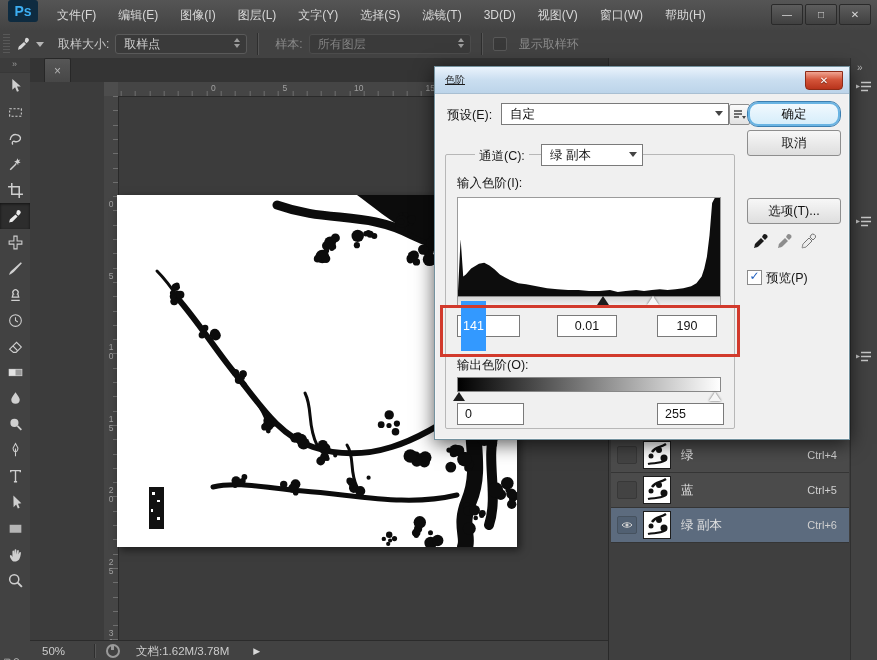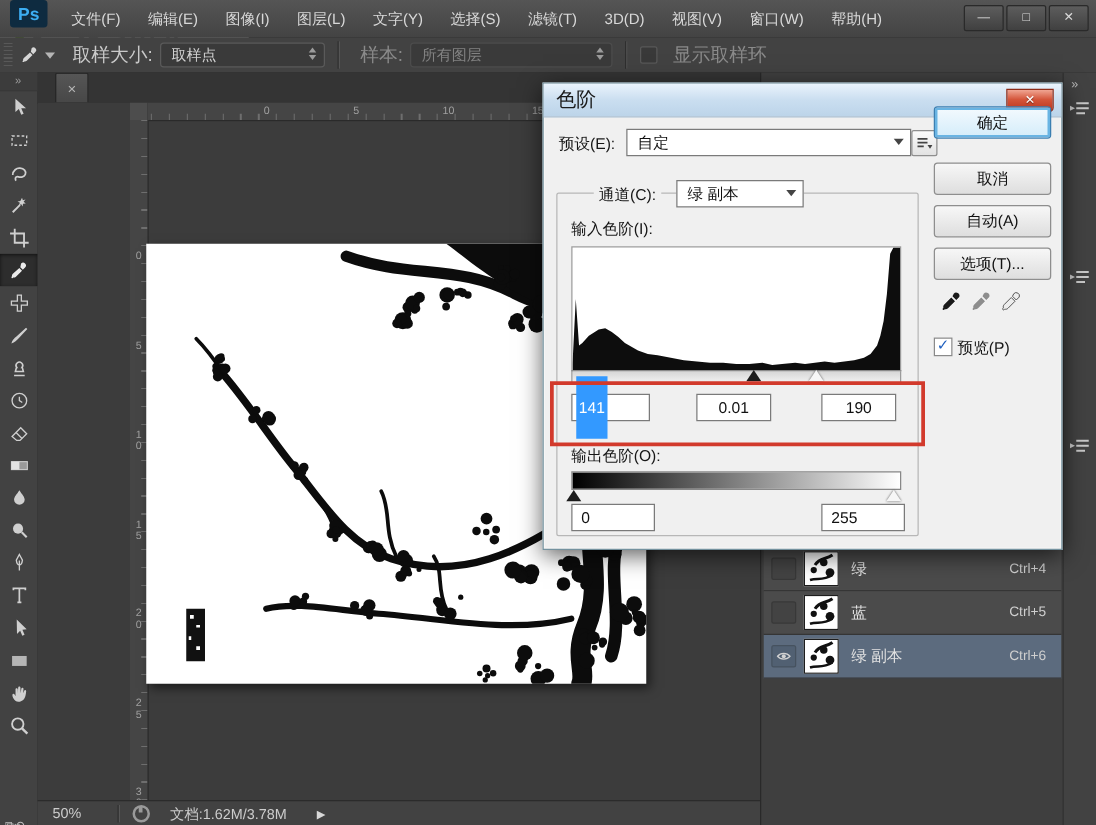--- a/index.html
+++ b/index.html
@@ -12,21 +12,21 @@
   .ps-logo{margin:0 8px 0 8px;width:30px;height:22px;background:#0e2b40;color:#3caef2;
            font-weight:bold;font-size:14px;border-radius:3px;display:flex;align-items:center;justify-content:center;}
   .menu-item{padding:0 11px;color:#d8d8d8;font-size:12px;line-height:30px;cursor:default;}
   #win-controls{position:absolute;right:6px;top:4px;display:flex;gap:2px;}
   .win-btn{width:30px;height:19px;background:linear-gradient(#5d5d5d,#404040);border:1px solid #2a2a2a;
            border-radius:2px;color:#d9d9d9;font-size:10px;display:flex;align-items:center;justify-content:center;}
   
   #optionsbar{left:0;top:30px;width:877px;height:28px;background:#424242;border-bottom:1px solid #222;
               display:flex;align-items:center;}
   .grip{width:7px;height:20px;margin:0 6px 0 3px;background:repeating-linear-gradient(to bottom,#585858 0 1px,transparent 1px 3px);}
-  .ob-label{color:#c9c9c9;font-size:15px;margin:3px 6px;}
+  .ob-label{color:#c9c9c9;font-size:12px;margin:3px 6px;}
   .ob-label.dis{color:#8a8a8a;}
   .dd-dark{position:relative;background:#3a3a3a;border:1px solid #5a5a5a;border-radius:3px;height:18px;
            color:#d0d0d0;font-size:12px;display:flex;align-items:center;padding:0 22px 0 8px;}
   .dd-dark.dis{color:#828282;border-color:#4c4c4c;}
   .updown{position:absolute;right:5px;top:3px;width:7px;}
   .updown i{display:block;width:0;height:0;border-left:3.5px solid transparent;border-right:3.5px solid transparent;}
   .updown i.up{border-bottom:4px solid #9c9c9c;margin-bottom:2px;}
   .updown i.dn{border-top:4px solid #9c9c9c;}
   .ob-sep{width:1px;height:22px;background:#2e2e2e;border-right:1px solid #555;margin:0 10px;}
   .cb-dark{width:12px;height:12px;background:#393939;border:1px solid #585858;border-radius:2px;margin-right:6px;}
@@ -89,21 +89,21 @@
   #watermark svg{margin:0 6px 0 8px;}
   .wm-text{display:flex;flex-direction:column;line-height:1;}
   .wm-title{color:#8f8f8f;font-weight:bold;font-size:27px;letter-spacing:2px;}
   .wm-url{color:#76c220;font-size:9.5px;font-weight:bold;letter-spacing:.8px;margin-top:3px;}
   
   #levels{left:434px;top:66px;width:414px;height:372px;background:#f0f0f0;border:1px solid #74929f;
           box-shadow:0 4px 18px rgba(0,0,0,.65), inset 0 0 0 1px rgba(255,255,255,.4);z-index:30;font-size:12.5px;color:#111;}
   #dlg-titlebar{position:absolute;left:0;top:0;width:100%;height:26px;
                 background:linear-gradient(#eaf3fc,#cadef0 50%,#bcd4e9);border-bottom:1px solid #a9bfd2;
                 display:flex;align-items:center;}
-  .dlg-title{margin-left:10px;font-size:16px;color:#1b1b1b;}
+  .dlg-title{margin-left:10px;font-size:10px;color:#1b1b1b;text-decoration:underline;}
   .dlg-close{position:absolute;right:6px;top:4px;width:36px;height:17px;border-radius:0 0 4px 4px;
              background:linear-gradient(#f0a592,#d4553a 45%,#b8341c);border:1px solid #8e2b17;
              color:#fff;font-size:10px;font-weight:bold;display:flex;align-items:center;justify-content:center;
              text-shadow:0 1px 1px rgba(0,0,0,.5);}
   .dlg-label{position:absolute;color:#161616;}
   .dlg-select{position:absolute;background:#fff;border:1px solid #7a7a7a;height:20px;display:flex;align-items:center;
               padding-left:8px;color:#111;}
   .sel-arrow{position:absolute;right:5px;top:7px;width:0;height:0;border-left:4px solid transparent;border-right:4px solid transparent;border-top:5px solid #444;}
   .dlg-btn{position:absolute;width:92px;height:24px;background:linear-gradient(#f7f7f7,#dedede);
            border:1px solid #8e8e8e;border-radius:3px;display:flex;align-items:center;justify-content:center;color:#111;}
@@ -661,23 +661,22 @@
       <span>自定</span>
       <span class="sel-arrow"></span>
     </div>
     <div class="preset-menu-btn" style="left:294px;top:37px;">
       <svg width="13" height="11" viewBox="0 0 13 11">
           <path d="M1 2h8M1 5h8M1 8h5" stroke="#444" stroke-width="1.4"></path>
           <path d="M9 7l4 0-2 3z" fill="#444"></path>
         </svg>
     </div>
 
-    <div class="dlg-btn default" style="left:312px;top:18px;">确定</div>
+    <div class="dlg-btn default" style="left:312px;top:34px;border-radius:11px;">确定</div>
     <div class="dlg-btn" style="left:312px;top:63px;">取消</div>
-    <div class="dlg-btn" style="left:312px;top:97px;">自动(A)</div>
     <div class="dlg-btn" style="left:312px;top:131px;">选项(T)...</div>
 
     <div class="group-box" style="left:10px;top:87px;width:288px;height:273px;"></div>
     <span class="dlg-label" style="left:40px;top:81px;background:#f0f0f0;padding:0 4px;">通道(C):</span>
     <div class="dlg-select" style="left:106px;top:77px;width:92px;">
       <span>绿 副本</span>
       <span class="sel-arrow"></span>
     </div>
 
     <span class="dlg-label" style="left:22px;top:108px;">输入色阶(I):</span>

